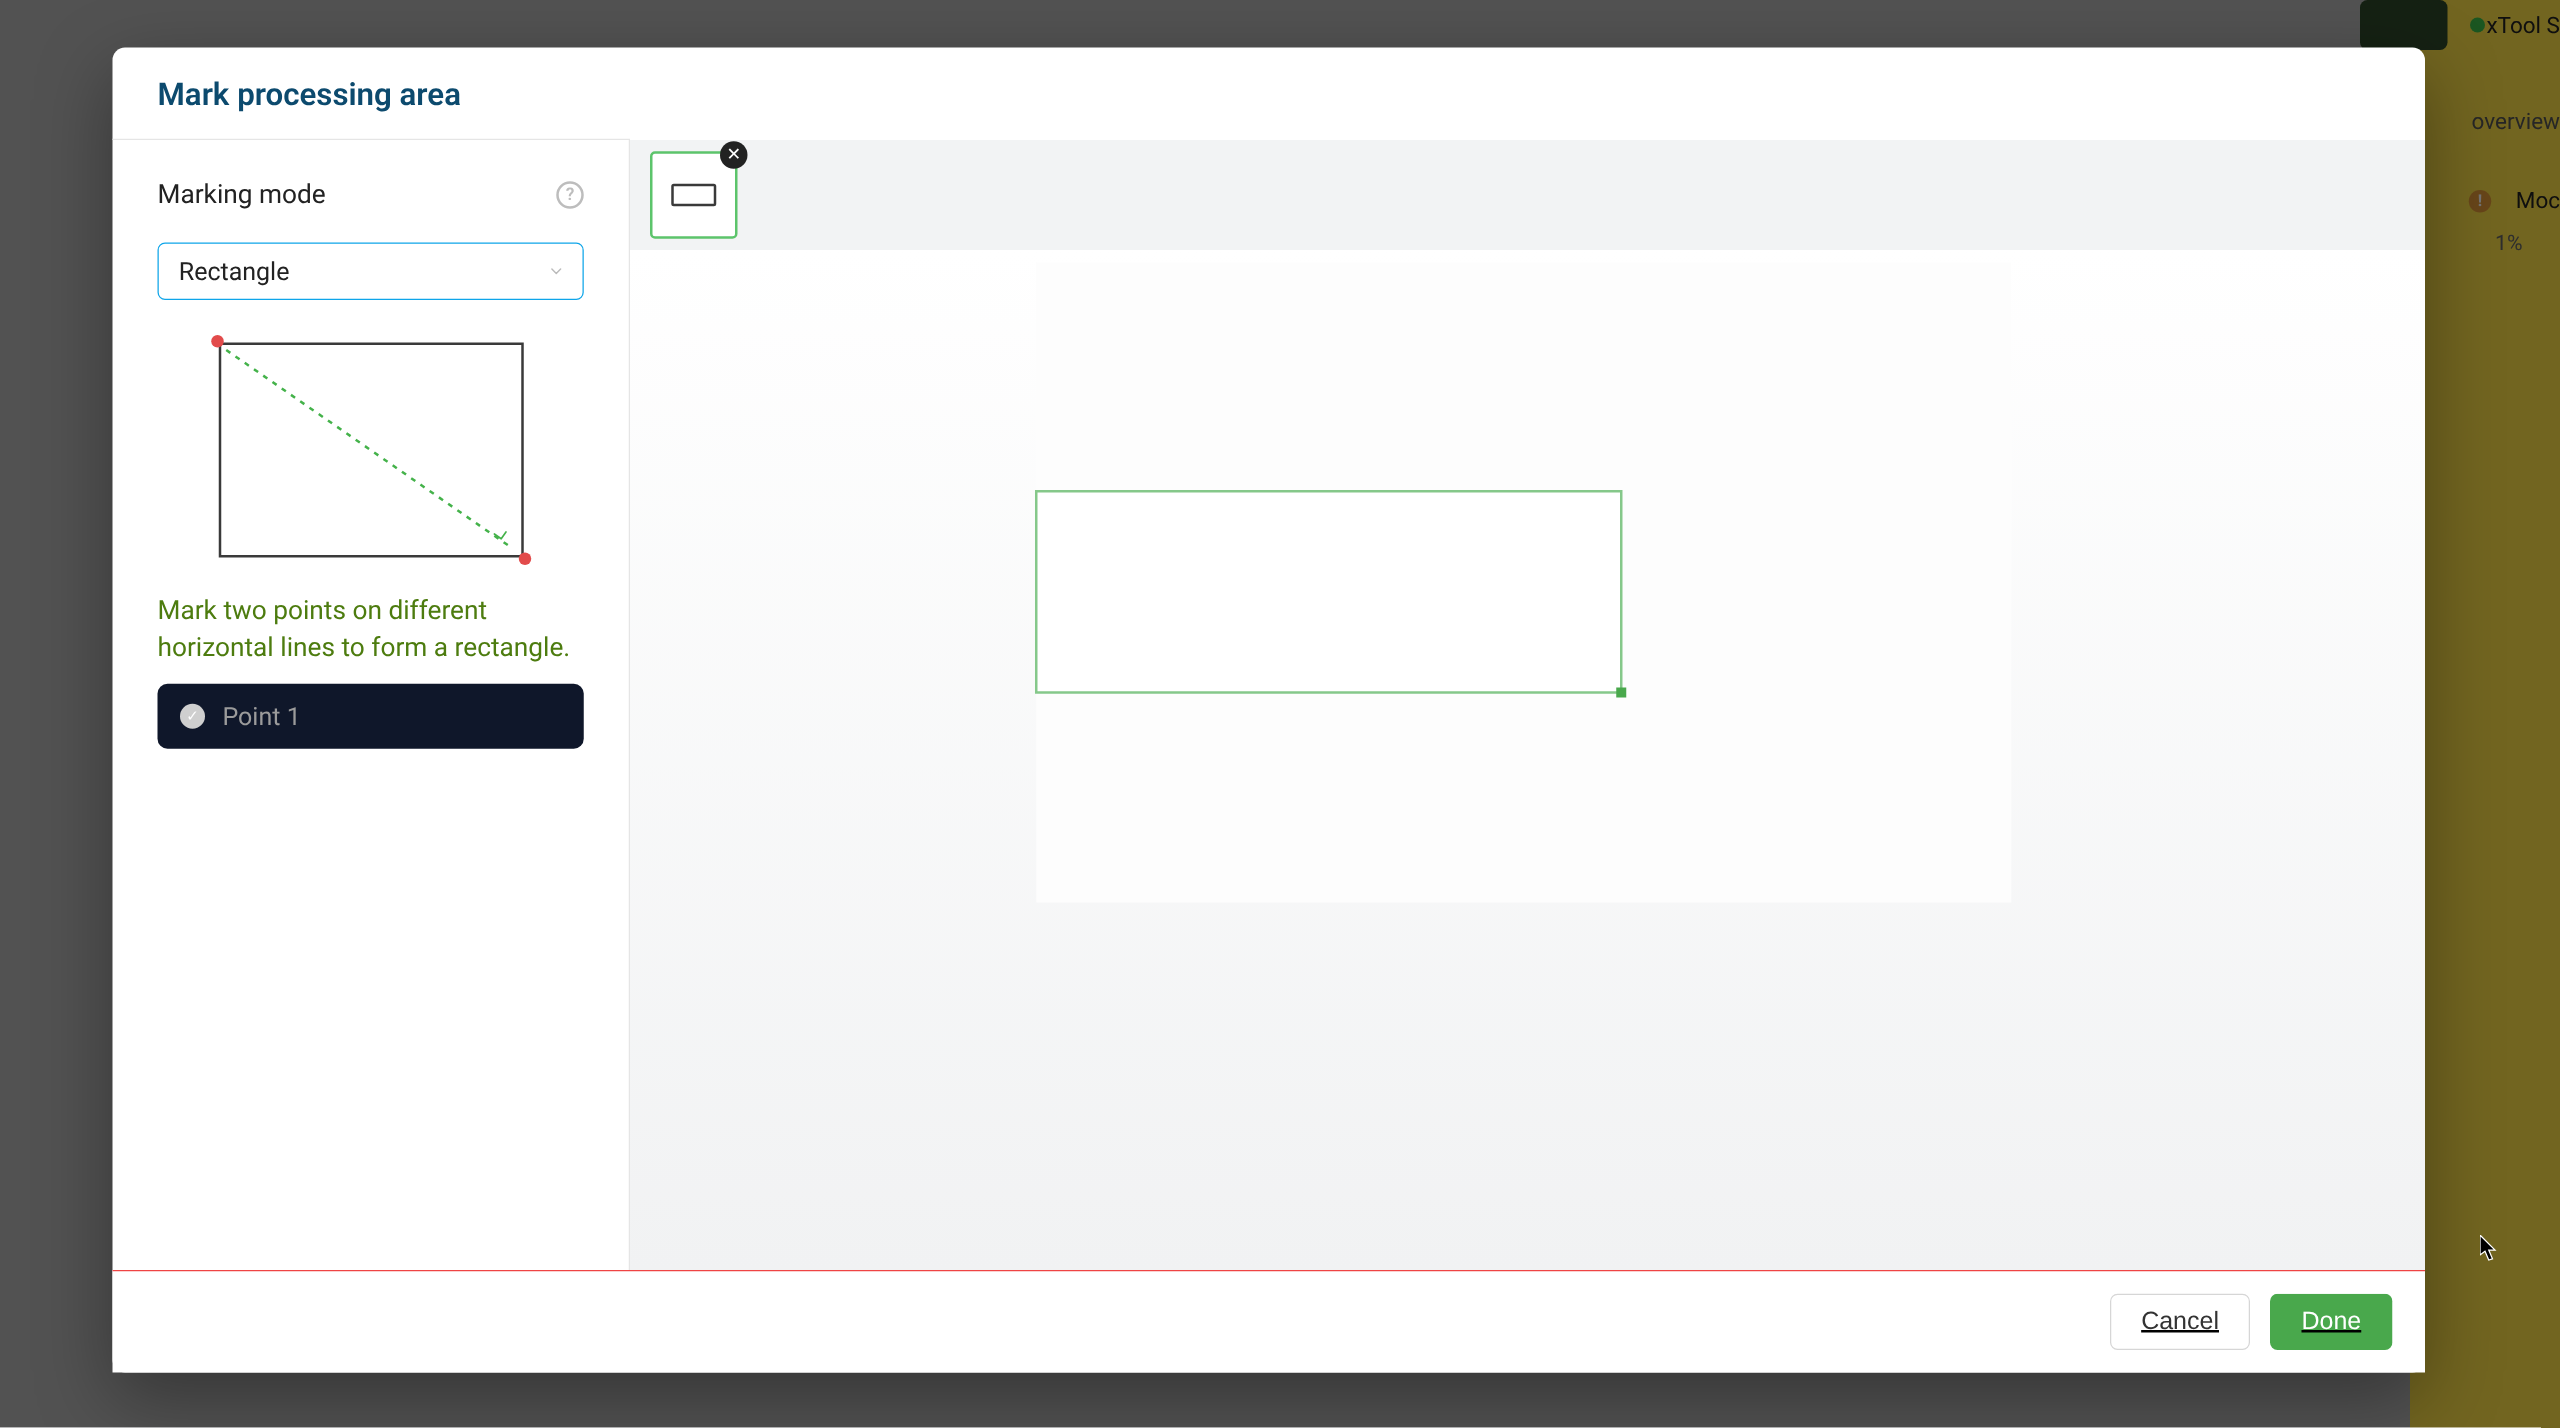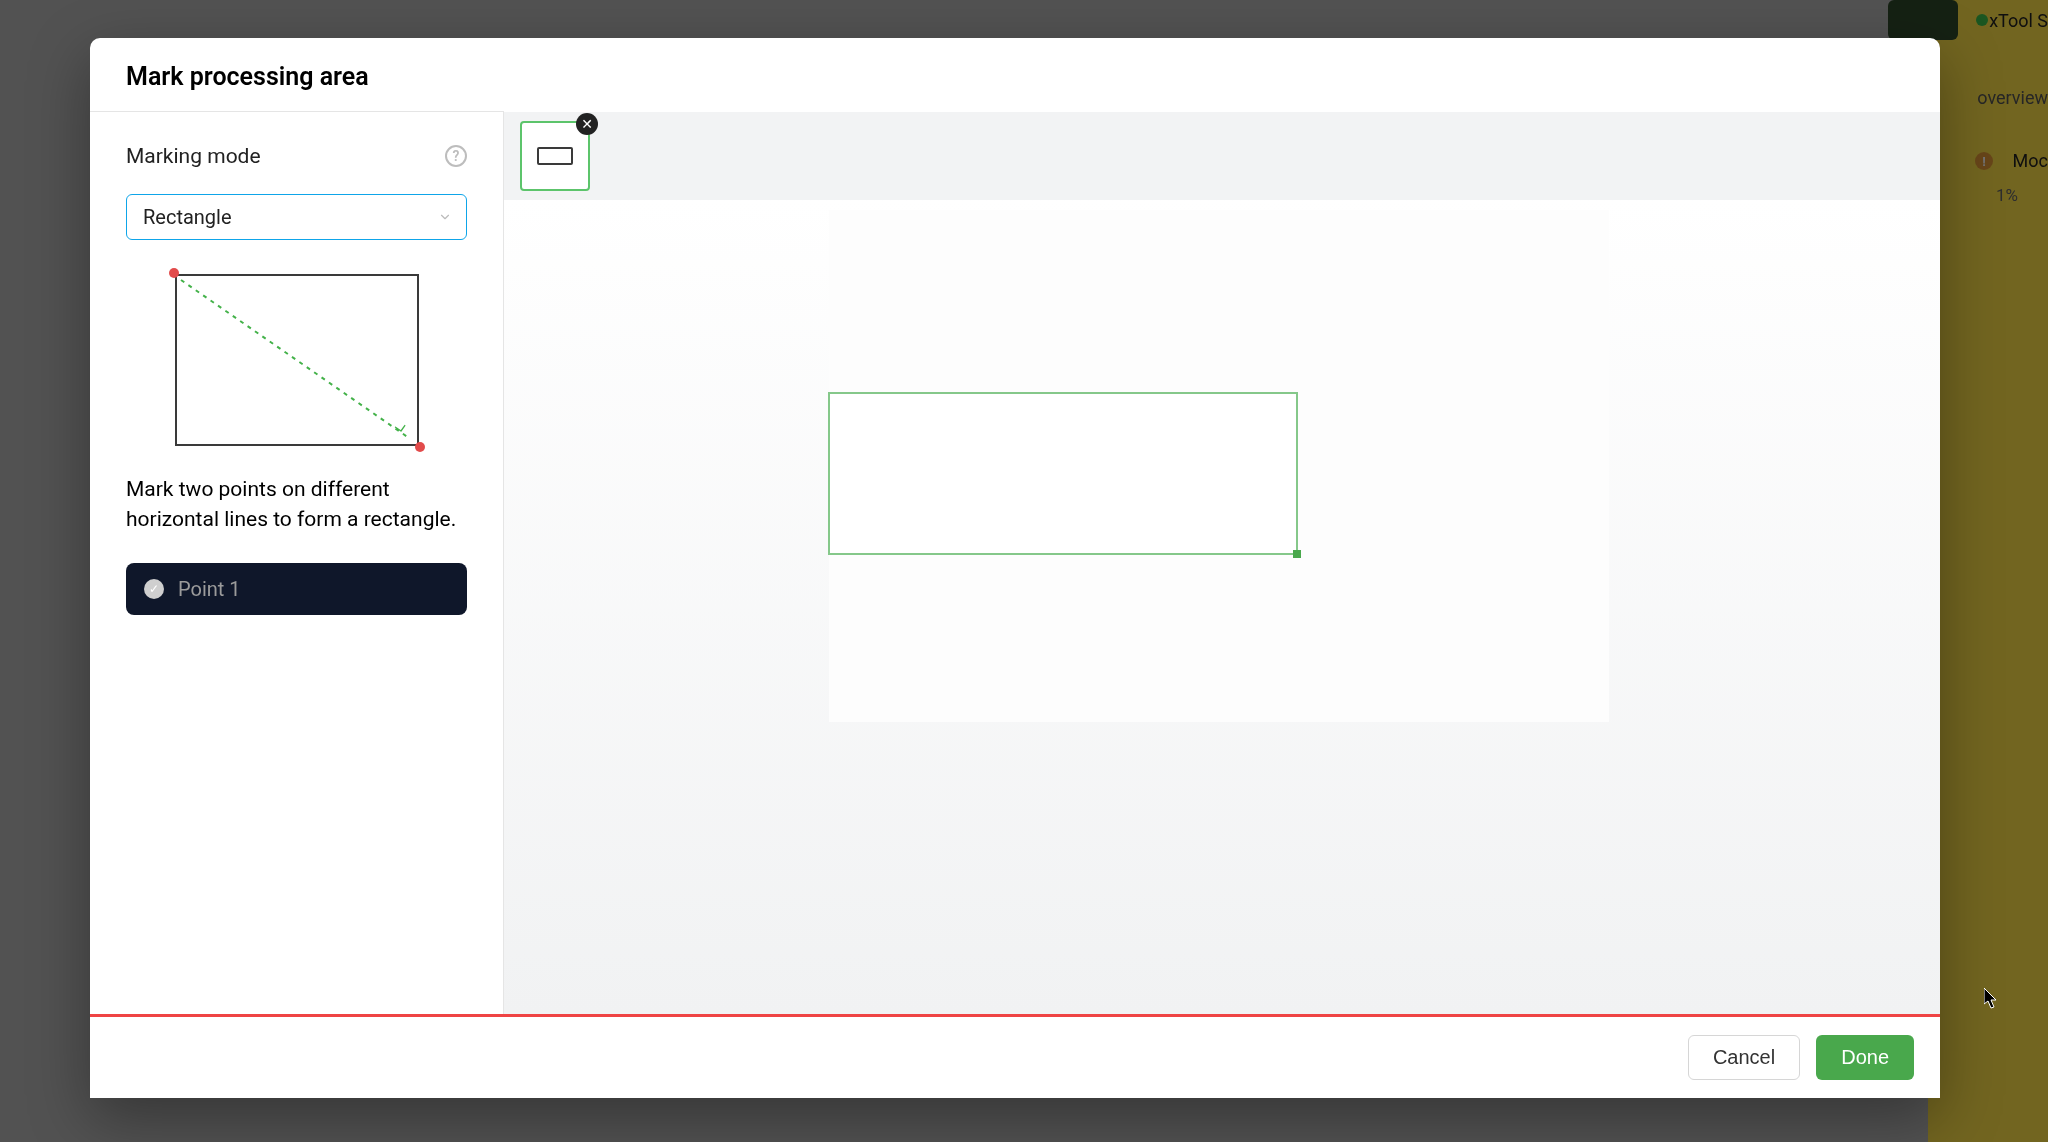--- a/index.html
+++ b/index.html
@@ -109,21 +109,21 @@
     }
 
     .modal-header {
       padding: 24px 36px 20px 36px;
       border-bottom: 1px solid #e5e5e5;
       width: 414px;
     }
     .modal-title {
       font-size: 25px;
       font-weight: 600;
-      color: #000000;
+      color: #0c4a6e;
     }
 
     .modal-body {
       flex: 1 1 auto;
       display: flex;
       align-items: stretch;
     }
 
     
     .sidebar {
@@ -197,23 +197,23 @@
     .diagram .dot.br { right: -6px; bottom: -6px; }
     .diagram svg.diag-line { position: absolute; inset: 0; width: 244px; height: 172px; }
     .diagram .arrow {
       position: absolute;
       right: 10px; bottom: 6px;
       transform: rotate(35deg);
     }
 
     .instruction {
       font-size: 21px;
-      color: #000000;
+      color: #4d7c0f;
       line-height: 1.45;
-      margin-bottom: 28px;
+      margin-bottom: 12px;
     }
 
     .point-row {
       background: #0f172a;
       border-radius: 8px;
       padding: 14px 18px;
       display: flex;
       align-items: center;
       font-size: 20px;
       color: #9b9b9b;
@@ -297,26 +297,27 @@
     }
     .handle {
       position: absolute;
       right: -5px; bottom: -5px;
       width: 8px; height: 8px;
       background: #49A84C;
     }
 
     
     .modal-footer {
-      border-top: 3px solid #ef4444;
+      border-top: 1px solid #ef4444;
       padding: 18px 26px;
       display: flex;
       justify-content: flex-end;
       gap: 16px;
       background: #fff;
+      text-decoration: underline;
     }
     .btn {
       font-size: 20px;
       padding: 10px 24px;
       border-radius: 6px;
       cursor: pointer;
       border: 1px solid transparent;
     }
     .btn-secondary {
       background: #fff;

